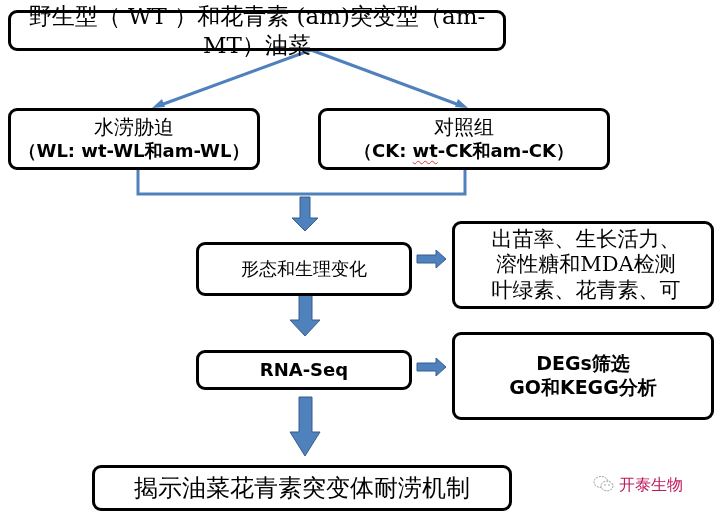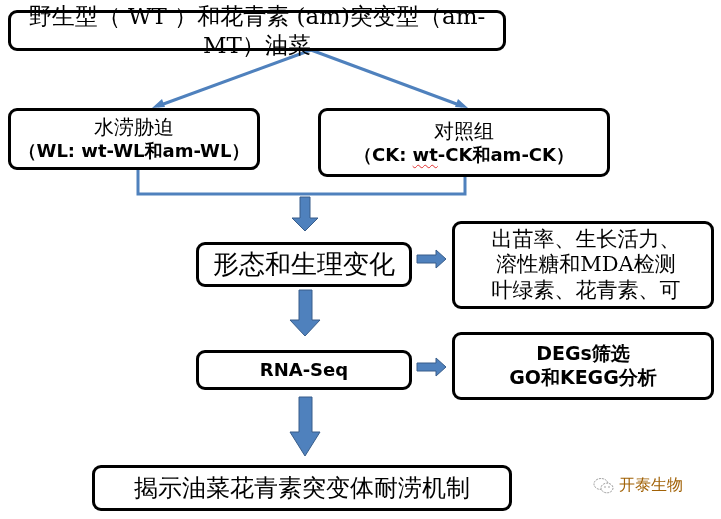--- a/index.html
+++ b/index.html
@@ -1,21 +1,21 @@
 <!DOCTYPE html>
 <html><head>
 <meta charset="utf-8">
 <style>
   html,body{margin:0;padding:0;background:#ffffff;}
   body{width:721px;height:519px;position:relative;overflow:hidden;font-family:"DejaVu Sans","Liberation Sans",sans-serif;color:#000;}
   .box{position:absolute;border:3px solid #000;border-radius:9px;background:#fff;box-sizing:border-box;display:flex;flex-direction:column;align-items:center;justify-content:center;text-align:center;line-height:1.25;}
   .serif{font-family:"DejaVu Serif","Liberation Serif",serif;}
   .bold{font-weight:bold;}
   svg.conn{position:absolute;left:0;top:0;}
-  .wm{position:absolute;left:593px;top:475px;font-size:16px;color:#a16207;display:flex;align-items:center;gap:4px;}
+  .wm{position:absolute;left:593px;top:475px;font-size:16px;color:#be185d;display:flex;gap:4px;}
   .squig{text-decoration:underline wavy #e03030;text-decoration-thickness:1px;text-underline-offset:3px;}
 </style>
 </head>
 <body>
 
 <svg class="conn" width="721" height="519">
 
   <line x1="311" y1="50" x2="158" y2="106" stroke="#4f81bd" stroke-width="3"></line>
   <polygon points="152,108 162,99 165,107" fill="#4f81bd"></polygon>
   <line x1="311" y1="50" x2="462" y2="106" stroke="#4f81bd" stroke-width="3"></line>
@@ -36,40 +36,40 @@
 
 <div class="box serif" style="left:8px;top:10px;width:498px;height:41px;font-size:23px;">
   <span>野生型（ WT ）和花青素 (am)突变型（am-MT）油菜</span>
 </div>
 
 <div class="box" style="left:8px;top:108px;width:252px;height:62px;font-size:20px;">
   <span class="serif">水涝胁迫</span>
   <span class="bold" style="font-size:18px;">（WL: wt-WL和am-WL）</span>
 </div>
 
-<div class="box" style="left:318px;top:108px;width:292px;height:69px;font-size:20px;">
+<div class="box" style="left:318px;top:108px;width:292px;height:62px;font-size:20px;">
   <span class="serif">对照组</span>
   <span class="bold" style="font-size:18px;"><span>（CK: </span><span class="squig">wt</span><span>-CK和am-CK）</span></span>
 </div>
 
-<div class="box serif" style="left:196px;top:242px;width:216px;height:45px;font-size:26px;">
+<div class="box serif" style="left:196px;top:242px;width:216px;height:54px;font-size:18px;">
   <span>形态和生理变化</span>
 </div>
 
 <div class="box serif" style="left:452px;top:221px;width:262px;height:88px;font-size:21px;line-height:1.2;padding-left:6px;">
   <span>出苗率、生长活力、</span>
   <span>溶性糖和MDA检测</span>
   <span>叶绿素、花青素、可</span>
 </div>
 
 <div class="box bold" style="left:196px;top:350px;width:216px;height:40px;font-size:18px;">
   <span>RNA-Seq</span>
 </div>
 
-<div class="box bold" style="left:452px;top:332px;width:262px;height:68px;font-size:19px;">
+<div class="box bold" style="left:452px;top:332px;width:262px;height:88px;font-size:19px;">
   <span>DEGs筛选</span>
   <span>GO和KEGG分析</span>
 </div>
 
 <div class="box serif" style="left:92px;top:465px;width:420px;height:46px;font-size:24px;">
   <span>揭示油菜花青素突变体耐涝机制</span>
 </div>
 
 <div class="wm">
   <svg width="22" height="18" viewBox="0 0 22 18">

